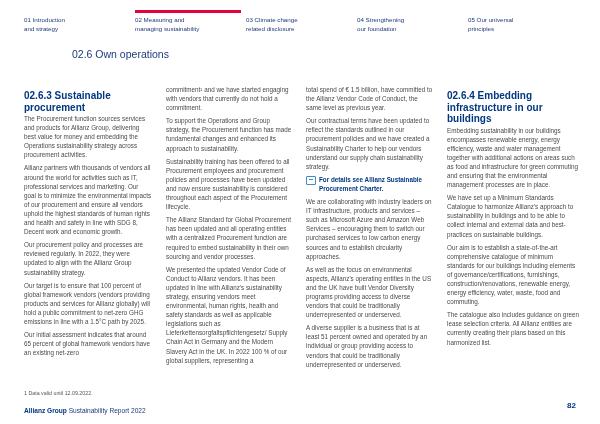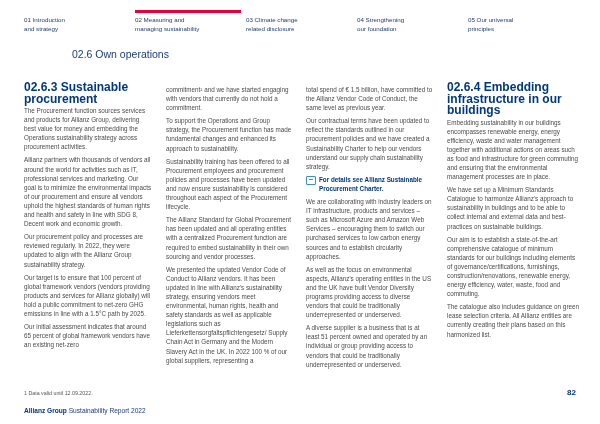--- a/index.html
+++ b/index.html
@@ -8,33 +8,33 @@
     font-family: "Liberation Sans", sans-serif; color: #414141; position: relative;
   }
   .nav { position: absolute; top: 0; left: 0; width: 600px; height: 40px; }
   .nav-item { position: absolute; top: 0; height: 40px; }
   .nav-bar { position: absolute; top: 10px; left: 0; width: 106px; height: 3px; background: transparent; }
   .nav-item.active .nav-bar { background: #e6003e; }
   .nav-label { position: absolute; top: 16px; left: 0; font-size: 6.2px; line-height: 8.5px; color: #1f3a7a; white-space: pre-line; width: 110px; }
   .section-title { position: absolute; top: 48px; left: 24px; font-size: 10.5px; color: #1f3a7a; margin: 0; font-weight: normal; padding-left: 48px; }
   .col { position: absolute; top: 84px; width: 128px; font-size: 6.3px; line-height: 9.1px; color: #4a4a4a; }
   .col p { margin: 0 0 4px 0; }
-  .col h2 { font-size: 12px; line-height: 11.5px; color: #003781; margin: 0 0 1px 0; font-weight: bold; }
+  .col h2 { font-size: 10px; line-height: 11.5px; color: #003781; margin: 8px 0 1px 0; font-weight: bold; }
   .c1 { left: 24px; top: 82px; }
   .c2 { left: 166px; top: 85px; }
   .c3 { left: 306px; top: 85px; }
   .c4 { left: 447px; top: 82px; width: 134px; }
   .link { display: flex; gap: 3px; font-weight: bold; color: #003781; margin: 0 0 4px 0; }
   .link-icon { width: 8px; height: 7px; border: 1px solid #3a8fc8; border-radius: 1px; flex: 0 0 auto; margin-top: 1px; position: relative; }
   .link-icon::after { content: ""; position: absolute; left: 2px; top: 2px; width: 4px; height: 1px; background: #3a8fc8; }
   .link-text { display: block; }
   .footnote { position: absolute; top: 390px; left: 24px; font-size: 5.3px; color: #555; }
   .footer { position: absolute; top: 407px; left: 24px; font-size: 6.6px; color: #1f3a7a; }
   .footer b { color: #003781; }
-  .page-num { position: absolute; top: 388px; right: 24px; font-size: 8px; font-weight: bold; color: #003781; }
+  .page-num { position: absolute; top: 401px; right: 24px; font-size: 8px; font-weight: bold; color: #003781; }
 </style>
 </head>
 <body>
 
 <div class="nav">
   <div class="nav-item" style="left:24px">
     <div class="nav-bar"></div>
     <div class="nav-label">01 Introduction
 and strategy</div>
   </div>

